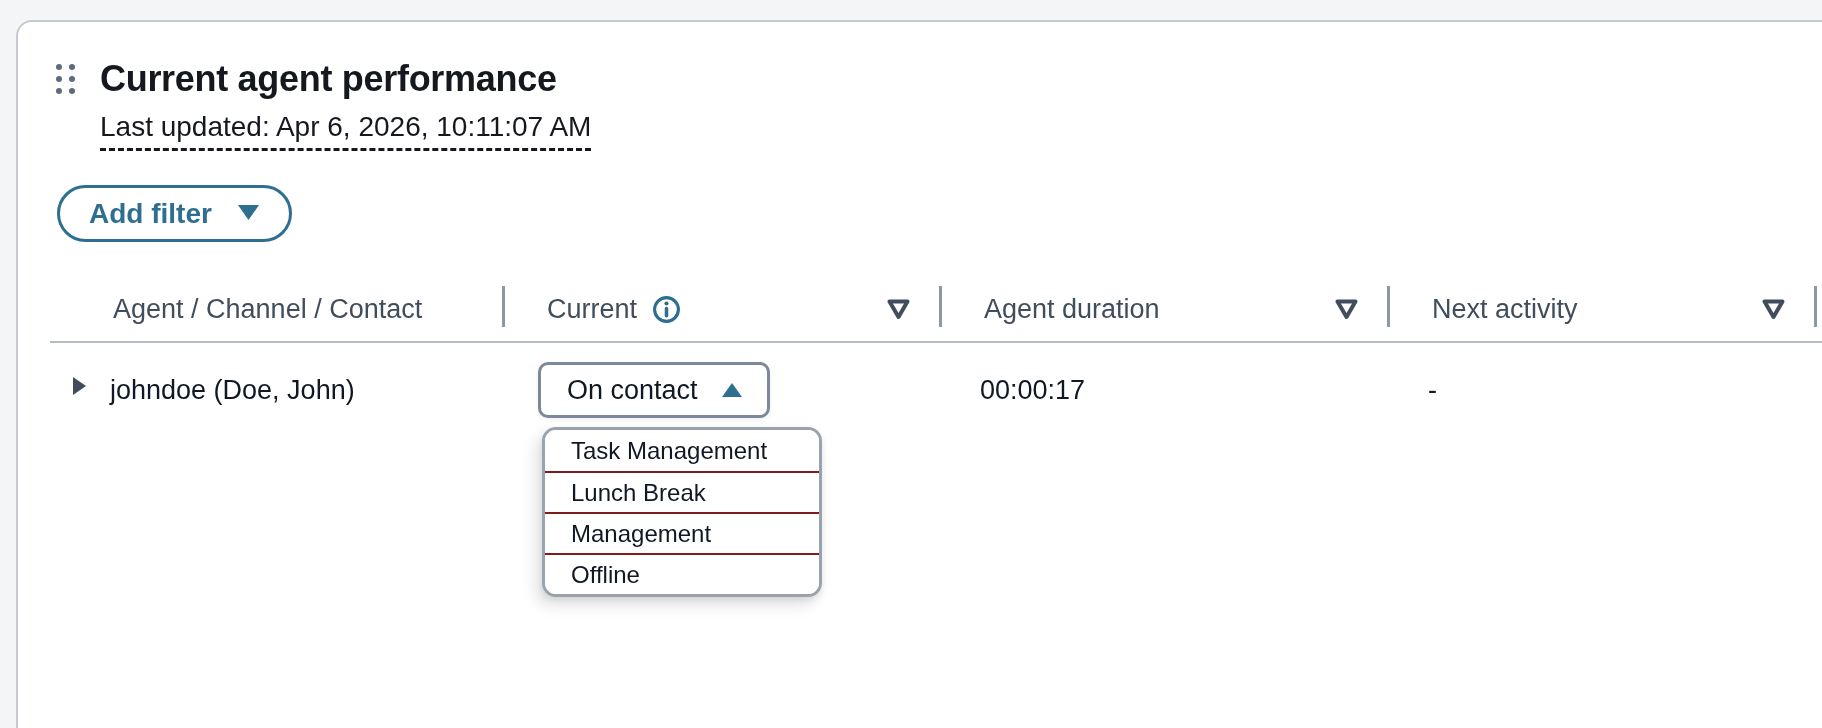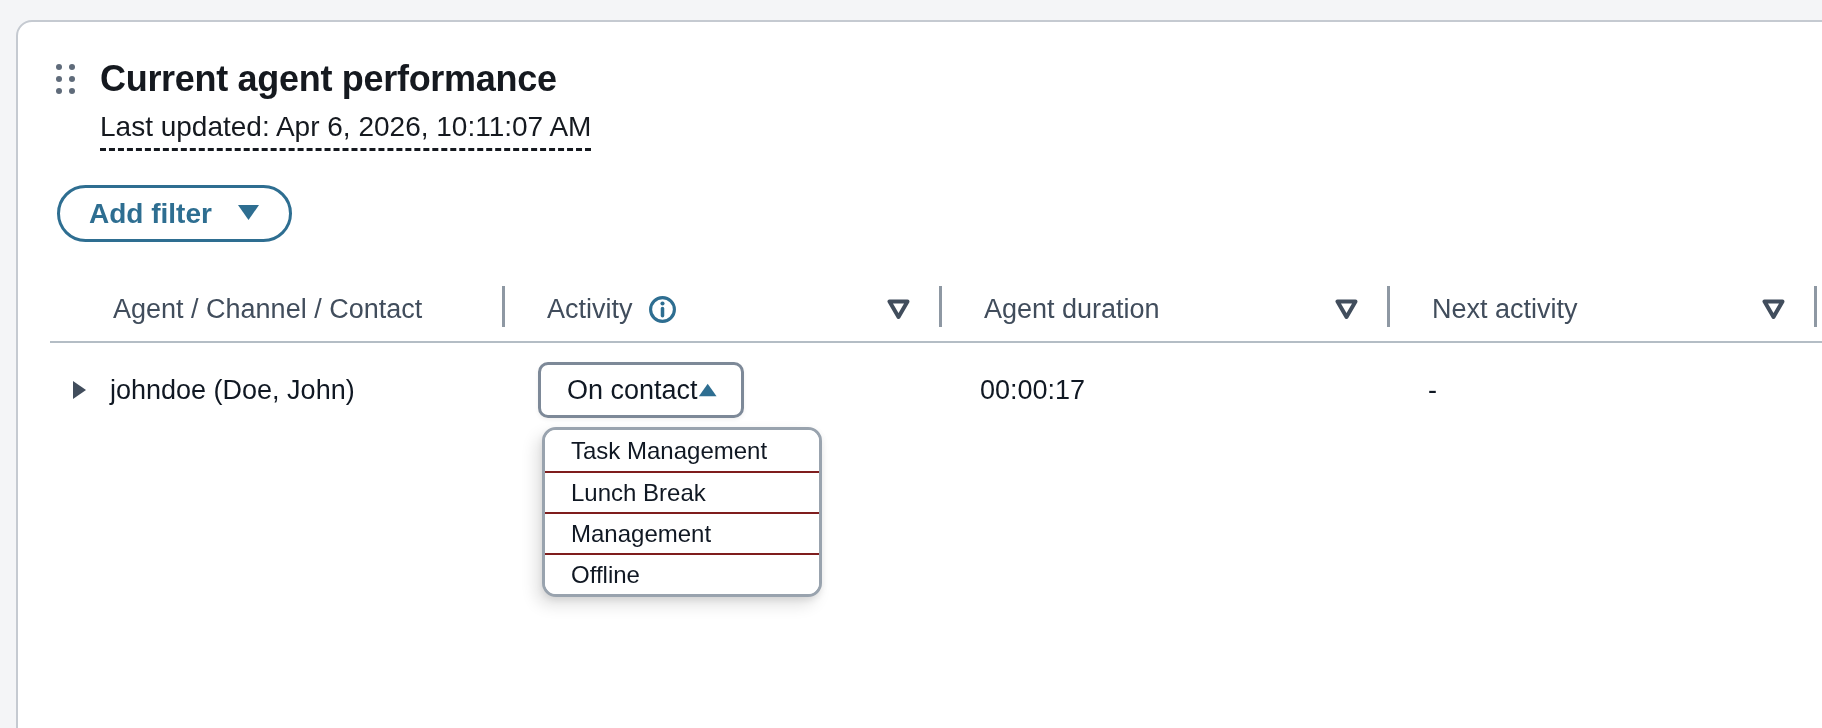--- a/index.html
+++ b/index.html
@@ -75,29 +75,29 @@
   }
   .th .info-icon { margin-left:15px; display:inline-flex; cursor:pointer; }
   .th .filter-icon { margin-left:auto; display:inline-flex; cursor:pointer; }
 
   .trow {
     position:absolute; left:50px; right:0; top:345px; height:90px;
     display:grid; grid-template-columns:453px 437px 448px 427px 1fr;
     align-items:center;
     font-size:27px; color:#101823;
   }
-  .td { display:flex; align-items:center; white-space:nowrap; }
+  .td { display:flex; white-space:nowrap; }
   .td.agent { padding-left:20px; gap:22px; }
   .td.num { padding-left:40px; }
 
   .expand-btn { display:inline-flex; cursor:pointer; background:none; border:none; padding:0; }
 
   .activity-btn {
     margin-left:35px;
-    width:206px; height:56px;
+    width:232px; height:56px;
     background:#fff;
     border:3px solid #7d8998;
     border-radius:10px;
     display:flex; align-items:center;
     padding:0 24px 0 26px;
     font-size:27px; color:#101823;
     cursor:pointer;
     box-shadow:0 2px 4px rgba(0,0,0,0.06);
   }
   .activity-btn svg { margin-left:auto; }
@@ -145,21 +145,21 @@
           <polygon points="1,1 22,1 11.5,16" fill="#2e6e91"></polygon>
         </svg>
     </span>
   </button>
 
   <div class="thead">
     <div class="th first">
       <span>Agent / Channel / Contact</span>
     </div>
     <div class="th">
-      <span>Activity</span>
+      <span>Current</span>
       <span class="info-icon">
         <svg width="29" height="29" viewBox="0 0 28 28">
           <circle cx="14" cy="14" r="11.5" fill="none" stroke="#2e6e91" stroke-width="3"></circle>
           <line x1="14" y1="13" x2="14" y2="20" stroke="#2e6e91" stroke-width="3.4" stroke-linecap="round"></line>
           <circle cx="14" cy="8.2" r="2" fill="#2e6e91"></circle>
         </svg>
       </span>
       <span class="filter-icon">
         <svg width="23" height="21" viewBox="0 0 23 21">
             <polygon points="2.5,2.5 20.5,2.5 11.5,18" fill="none" stroke="#414d5c" stroke-width="4" stroke-linejoin="round"></polygon>

